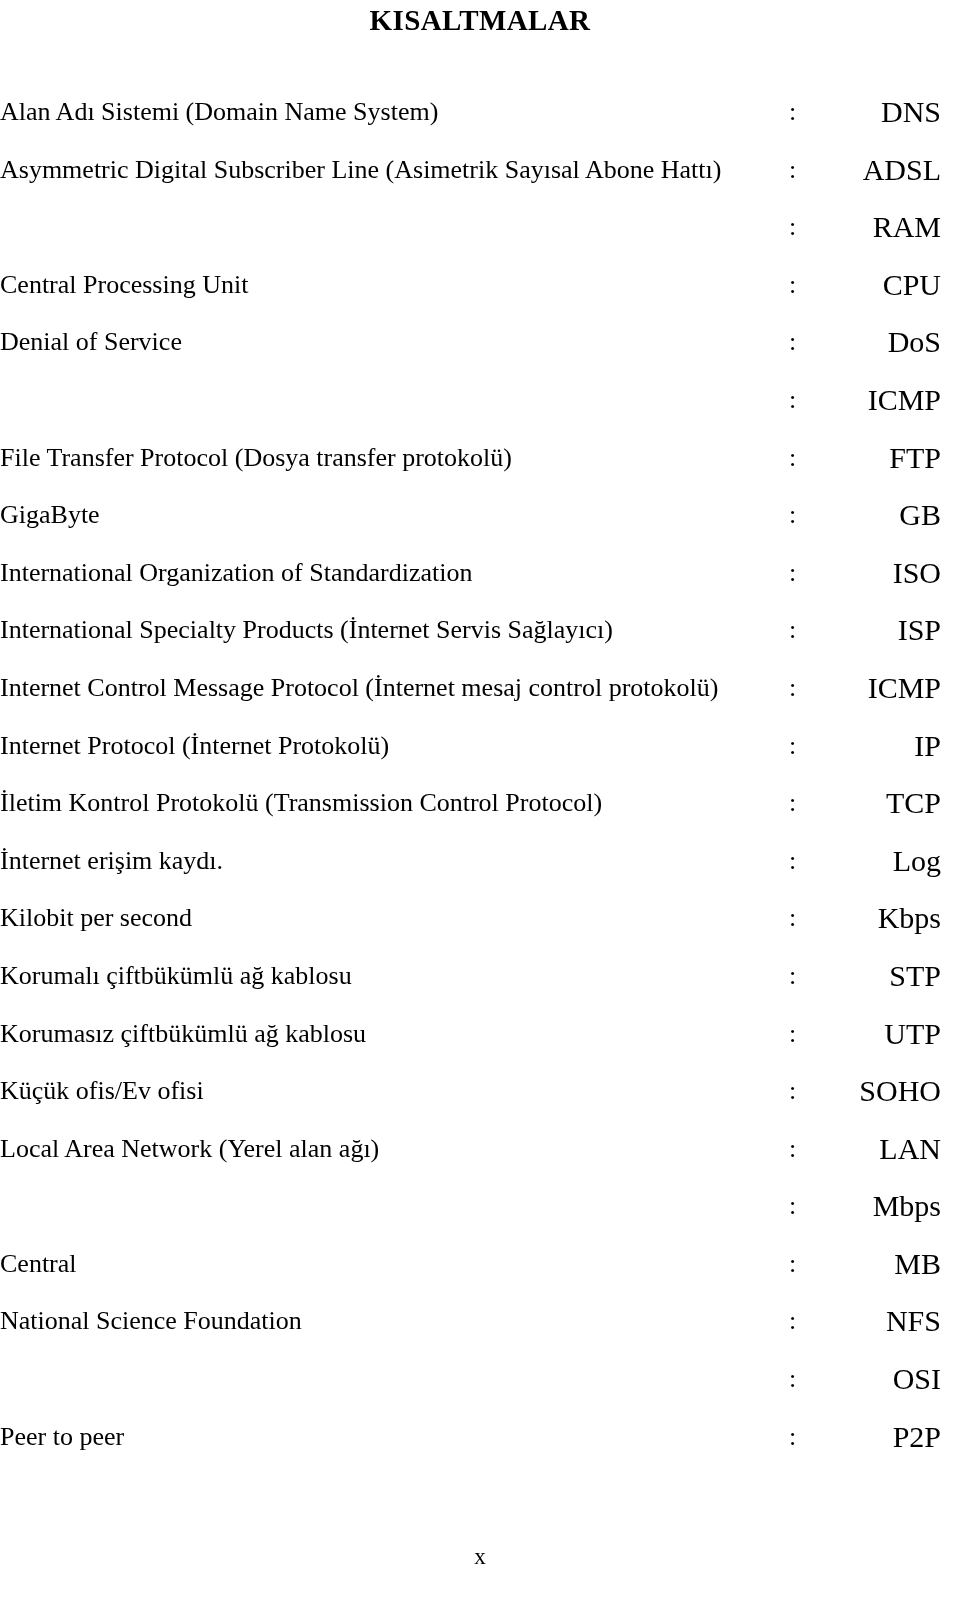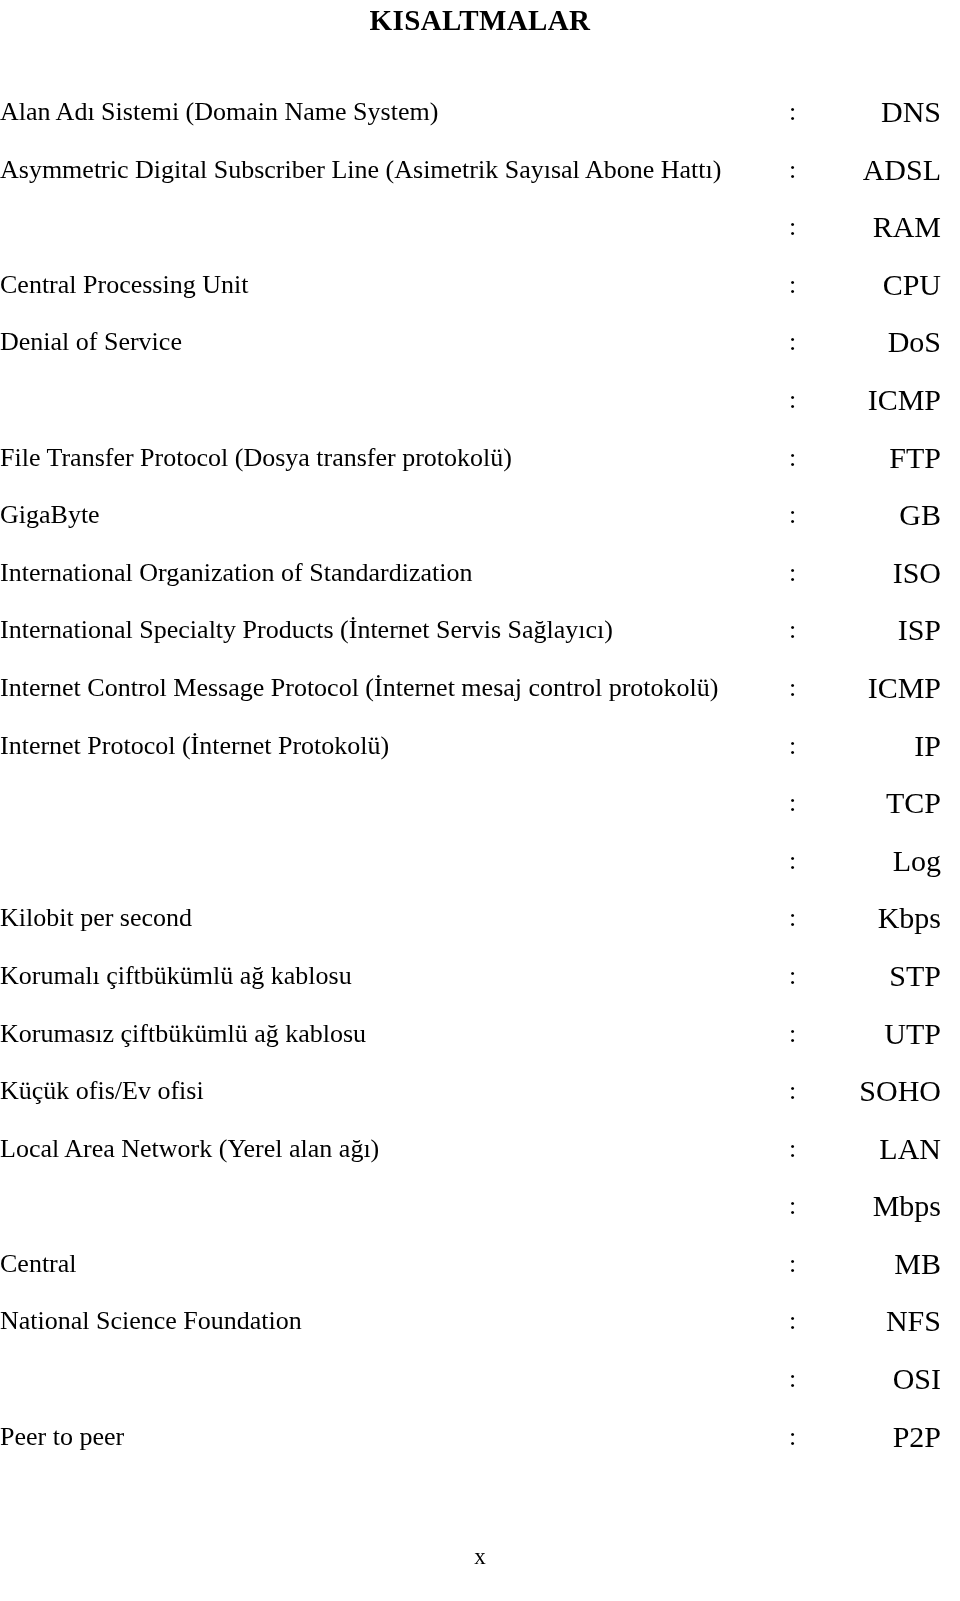--- a/index.html
+++ b/index.html
@@ -135,24 +135,26 @@
         <span class="term">Internet Control Message Protocol (İnternet mesaj control protokolü)</span>
         <span class="colon">:</span>
         <span class="abbr">ICMP</span>
       </div>
       <div class="abbrev-row">
         <span class="term">Internet Protocol (İnternet Protokolü)</span>
         <span class="colon">:</span>
         <span class="abbr">IP</span>
       </div>
       <div class="abbrev-row">
+        <span class="term">İletim Kontrol Protokolü (Transmission Control Protocol)</span>
         <span class="colon">:</span>
         <span class="abbr">TCP</span>
       </div>
       <div class="abbrev-row">
+        <span class="term">İnternet erişim kaydı.</span>
         <span class="colon">:</span>
         <span class="abbr">Log</span>
       </div>
       <div class="abbrev-row">
         <span class="term">Kilobit per second</span>
         <span class="colon">:</span>
         <span class="abbr">Kbps</span>
       </div>
       <div class="abbrev-row">
         <span class="term">Korumalı çiftbükümlü ağ kablosu</span>

